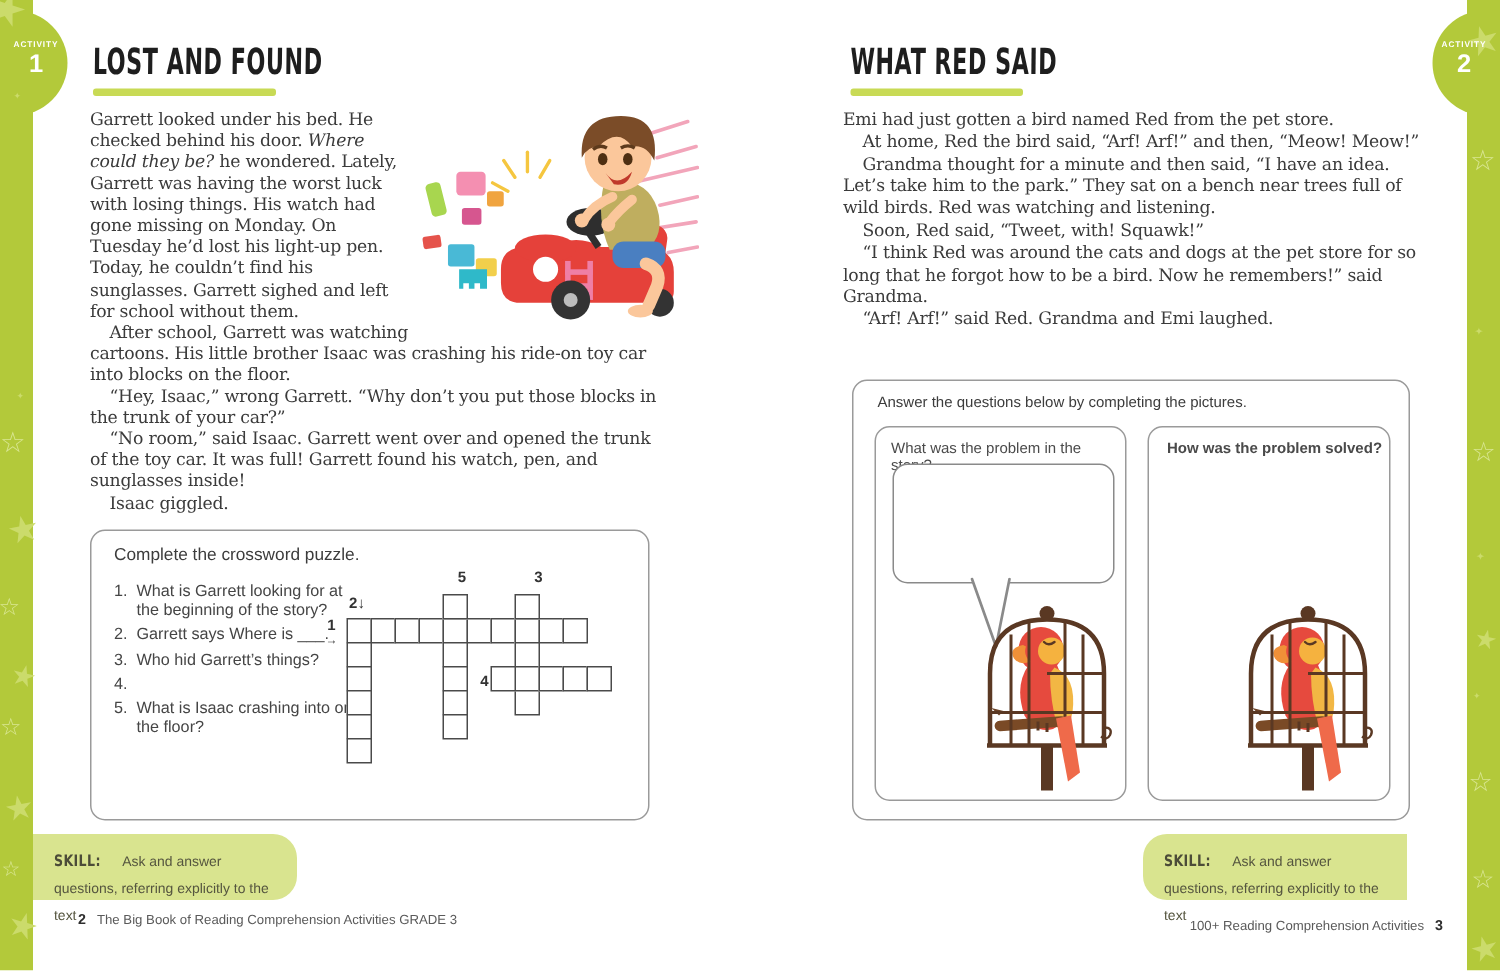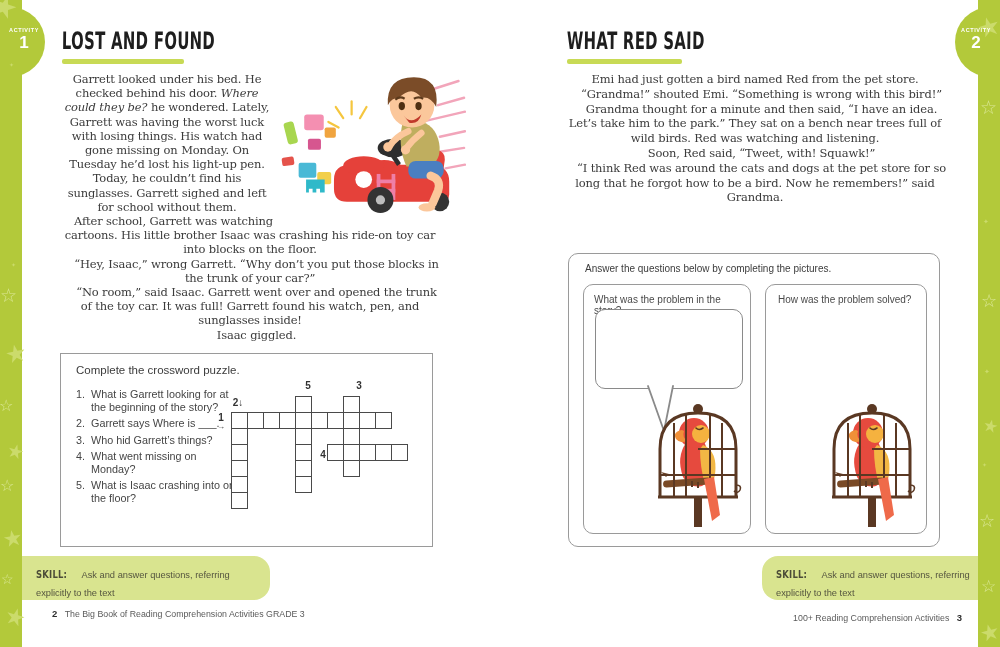--- a/index.html
+++ b/index.html
@@ -13,40 +13,40 @@
   .badge-text .act{font-size:5.5px;font-weight:bold;letter-spacing:.6px;}
   .badge-text .num{font-size:17px;font-weight:bold;line-height:17px;margin-top:1px;}
   .star{position:absolute;z-index:3;color:#cbdb6b;line-height:1;pointer-events:none;}
   .star.outline{color:#d9e693;}
   
   .title{position:absolute;font-family:"DejaVu Sans",sans-serif;font-weight:800;font-size:24px;
          color:#1e1e1e;letter-spacing:.5px;transform:scaleX(.62) skewX(-1deg);transform-origin:left top;white-space:nowrap;}
   .underline{position:absolute;height:5px;background:#c8da55;border-radius:2px;}
   
   .story{position:absolute;font-family:"DejaVu Serif",serif;color:#3b3b3b;font-size:11.5px;
-         line-height:14.2px;letter-spacing:-.15px;text-align:center;}
+         line-height:14.2px;letter-spacing:-.15px;text-align:left;}
   .story p{margin:0;}
   .story p.ind{text-indent:13px;}
   .illus{float:right;width:186px;height:158px;margin:-4px -26px 2px 6px;}
   
-  .rbox{position:absolute;border:1.5px solid #9a9a9a;border-radius:0;background:#fff;}
+  .rbox{position:absolute;border:1.5px solid #9a9a9a;border-radius:10px;background:#fff;}
   .cw-instruction{position:absolute;left:15px;top:10px;font-size:11.5px;color:#3c3c3c;}
   .clues{position:absolute;left:15px;top:34px;width:170px;}
   .clue{display:flex;margin-bottom:3px;font-size:10.8px;line-height:13.2px;color:#454545;}
   .clue .n{width:15px;flex:none;}
   .clue .t{width:152px;}
   .cw-grid{position:absolute;left:170px;top:42px;}
   .cw-cell{position:absolute;background:#fff;border:1px solid #4a4a4a;box-sizing:border-box;}
   .cw-label{position:absolute;font-size:10px;font-weight:bold;color:#333;line-height:10px;text-align:center;width:12px;}
   .cw-arrow{font-size:8px;line-height:6px;margin-top:1px;}
   
   .inner-title{position:absolute;left:10px;top:9px;font-size:10px;color:#4a4a4a;}
   .bubble{position:absolute;border:1.5px solid #8a8a8a;border-radius:10px;background:#fff;}
   
-  .skill{position:absolute;top:556px;width:248px;height:44px;background:#d9e48f;box-sizing:border-box;padding:8px 12px 0 14px;}
+  .skill{position:absolute;top:556px;width:176px;height:44px;background:#d9e48f;box-sizing:border-box;padding:8px 12px 0 14px;}
   .skill-l{left:22px;border-radius:0 16px 16px 0;}
   .skill-r{left:762px;border-radius:16px 0 0 16px;}
   .skill .lbl{font-family:"DejaVu Sans",sans-serif;font-weight:800;font-size:10.5px;color:#4c4c38;
               letter-spacing:.3px;transform:scaleX(.8);transform-origin:left;display:inline-block;margin-right:2px;}
   .skill .txt{font-size:9.3px;color:#55553f;line-height:11.5px;display:inline;}
   .footer{position:absolute;font-size:8.8px;color:#5a5a5a;white-space:nowrap;}
   .footer b{font-size:9.5px;color:#2e2e2e;}
 </style>
 </head>
 <body>
@@ -175,21 +175,20 @@
     <div class="clue">
         <span class="n">2.</span>
         <span class="t">Garrett says Where is ___.</span>
       </div>
     <div class="clue">
         <span class="n">3.</span>
         <span class="t">Who hid Garrett’s things?</span>
       </div>
     <div class="clue">
         <span class="n">4.</span>
-        <span class="t">What went missing on Monday?</span>
       </div>
     <div class="clue">
         <span class="n">5.</span>
         <span class="t">What is Isaac crashing into on the floor?</span>
       </div>
   </div>
   <div class="cw-grid">
       <div class="cw-cell" style="left: 0px; top: 16px; width: 17px; height: 17px;"></div>
       <div class="cw-cell" style="left: 16px; top: 16px; width: 17px; height: 17px;"></div>
       <div class="cw-cell" style="left: 32px; top: 16px; width: 17px; height: 17px;"></div>
@@ -233,24 +232,25 @@
 
 <div class="footer" style="left:52px;top:608px;">
   <b>2</b>&nbsp;&nbsp;&nbsp;<span>The Big Book of Reading Comprehension Activities GRADE 3</span>
 </div>
 
 <div class="title" style="left:567px;top:27px;">WHAT RED SAID</div>
 <div class="underline" style="left:567px;top:59px;width:115px;"></div>
 
 <div class="story" style="left:562px;top:72px;width:386px;line-height:14.8px;">
   <p class="p">Emi had just gotten a bird named Red from the pet store.</p>
-  <p class="p ind">“Grandma!” shouted Emi. “Something is wrong with this bird!”</p>
+  <p class="p ind">At home, Red the bird said, “Arf! Arf!” and then, “Meow! Meow!”</p>
   <p class="p ind">Grandma thought for a minute and then said, “I have an idea. Let’s take him to the park.” They sat on a bench near trees full of wild birds. Red was watching and listening.</p>
   <p class="p ind">Soon, Red said, “Tweet, with! Squawk!”</p>
   <p class="p ind">“I think Red was around the cats and dogs at the pet store for so long that he forgot how to be a bird. Now he remembers!” said Grandma.</p>
+  <p class="p ind">“Arf! Arf!” said Red. Grandma and Emi laughed.</p>
 </div>
 
 <div class="rbox" style="left:568px;top:253px;width:370px;height:292px;border-radius:10px;">
   <div style="position:absolute;left:16px;top:9px;font-size:10px;color:#3c3c3c;">Answer the questions below by completing the pictures.</div>
 
   <div class="rbox" style="left:14px;top:30px;width:166px;height:248px;border-radius:10px;">
     <div class="inner-title" style="width:150px;">What was the problem in the story?</div>
     <div class="bubble" style="left:11px;top:24px;width:146px;height:78px;"></div>
     <svg style="position:absolute;left:60px;top:100px;" width="32" height="48" viewBox="0 0 32 48">
       <path d="M4,1 L20,46 L29,1" fill="#ffffff" stroke="#8a8a8a" stroke-width="1.8" stroke-linejoin="round" stroke-linecap="round"></path>
@@ -277,21 +277,21 @@
         <path d="M88,88 q6,0 4,5 q-2,4 -6,1" stroke-width="1.6"></path>
       </g>
       <circle cx="50" cy="12" r="5" fill="#5a3823"></circle>
       <path d="M56,82 L64,124 L72,118 L66,80 Z" fill="#ef6a4a"></path>
       <line x1="44" y1="84" x2="44" y2="90" stroke="#5a3823" stroke-width="2"></line>
       <line x1="50" y1="85" x2="50" y2="91" stroke="#5a3823" stroke-width="2"></line>
     </svg>
   </div>
 
   <div class="rbox" style="left:196px;top:30px;width:160px;height:248px;border-radius:10px;">
-    <div class="inner-title" style="width:146px;left:12px;">How was the problem solved?</div>
+    <div class="inner-title" style="width:146px;left:12px;font-weight:bold;">How was the problem solved?</div>
     <svg style="position:absolute;left:56px;top:112px;" width="100" height="132" viewBox="0 0 100 132">
       <rect x="46" y="100" width="8" height="30" fill="#5a3823"></rect>
       <path d="M38,46 Q28,60 35,80 Q42,92 54,89 Q64,84 62,66 Q60,50 54,42 Z" fill="#e64a3e"></path>
       <circle cx="46" cy="36" r="15" fill="#e64a3e"></circle>
       <circle cx="53" cy="37" r="9" fill="#f5b23f"></circle>
       <path d="M34,33 Q24,35 28,42 Q32,47 39,44 Q34,40 36,34 Z" fill="#f09038"></path>
       <path d="M48,31 Q51,34 55,31" stroke="#5a3823" stroke-width="1.6" fill="none" stroke-linecap="round"></path>
       <path d="M55,48 Q70,54 67,78 Q64,92 57,88 Q52,70 52,52 Z" fill="#f2b744"></path>
       <rect x="15" y="82" width="48" height="7" rx="3.5" fill="#7a4a26" transform="rotate(-4 39 85)"></rect>
       <path d="M18,80 l-5,-5 l8,2 Z" fill="#6b4226"></path>

